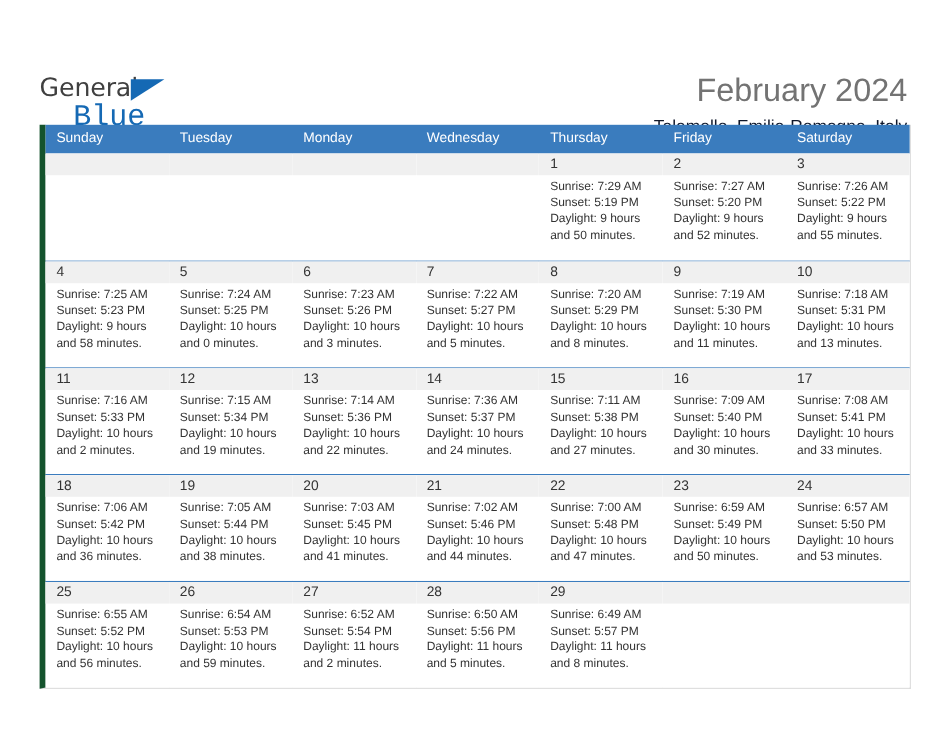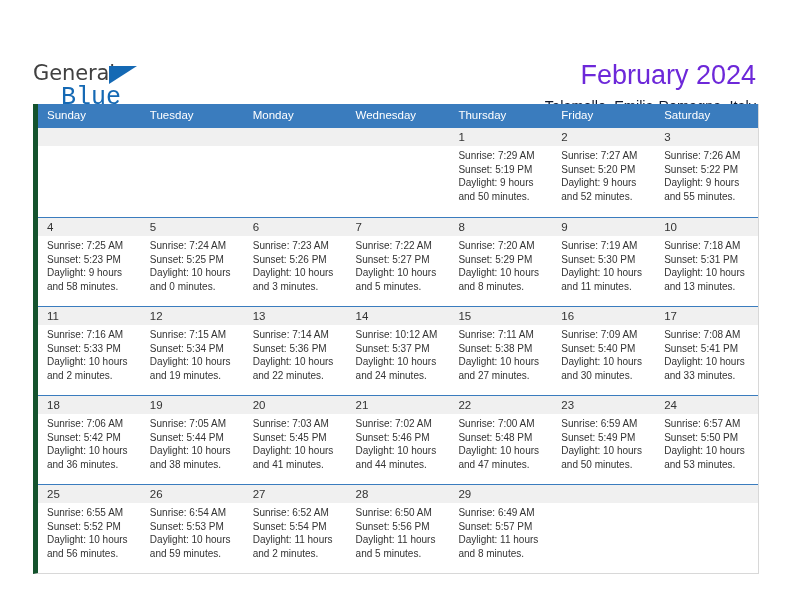--- a/index.html
+++ b/index.html
@@ -67,21 +67,21 @@
     line-height: 22px;
   }
   .title-block {
     position: absolute;
     right: 36px;
     top: 33px;
     text-align: right;
   }
   .cal-title {
     font-size: 27px;
-    color: #6d28d9;
+    color: #737373;
     font-family: "Liberation Sans", sans-serif;
     font-weight: 400;
     line-height: 32px;
     white-space: nowrap;
   }
   .cal-subtitle {
     font-size: 14.5px;
     color: #0f172a;
     line-height: 20px;
     margin-top: 5px;
@@ -311,21 +311,21 @@
             <div class="cell-body">
               <div>Sunrise: 7:14 AM</div>
               <div>Sunset: 5:36 PM</div>
               <div>Daylight: 10 hours</div>
               <div>and 22 minutes.</div>
             </div>
           </div>
           <div class="cell">
             <div class="daynum-band">14</div>
             <div class="cell-body">
-              <div>Sunrise: 10:12 AM</div>
+              <div>Sunrise: 7:36 AM</div>
               <div>Sunset: 5:37 PM</div>
               <div>Daylight: 10 hours</div>
               <div>and 24 minutes.</div>
             </div>
           </div>
           <div class="cell">
             <div class="daynum-band">15</div>
             <div class="cell-body">
               <div>Sunrise: 7:11 AM</div>
               <div>Sunset: 5:38 PM</div>

